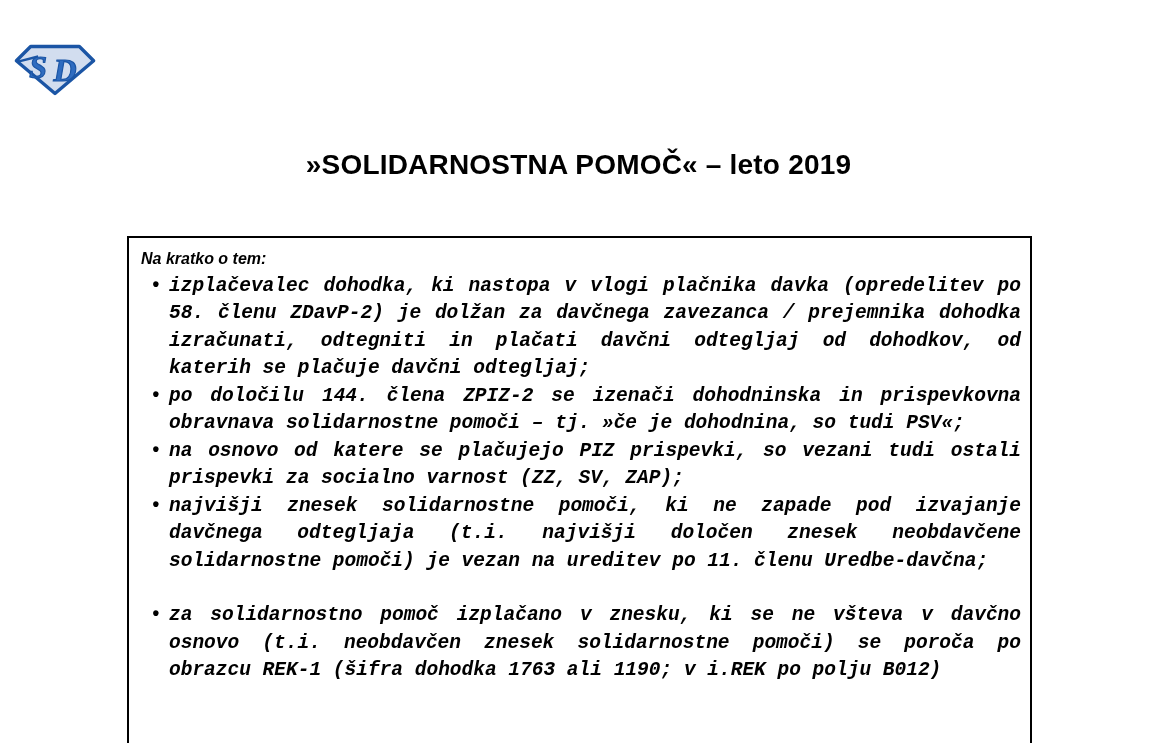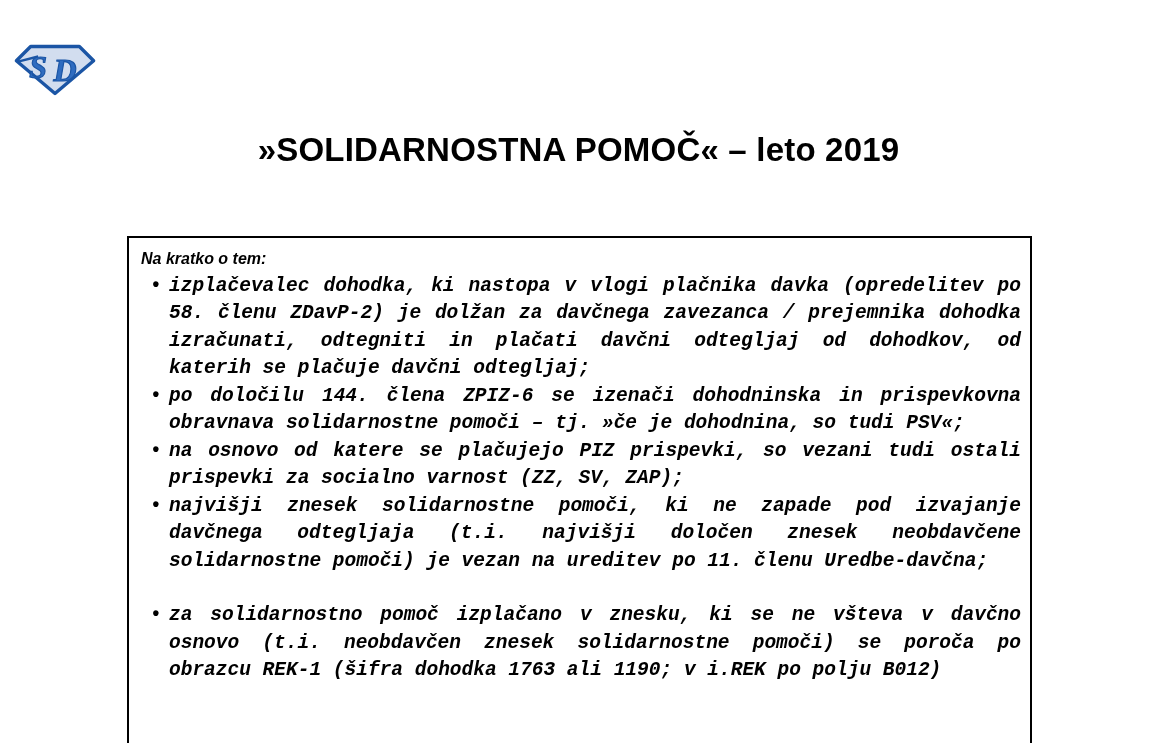--- a/index.html
+++ b/index.html
@@ -18,25 +18,25 @@
   .logo {
     position: absolute;
     left: 13px;
     top: 42px;
     width: 84px;
     height: 56px;
   }
   .logo svg { width: 100%; height: 100%; display: block; }
   .doc-title {
     position: absolute;
-    top: 131px;
+    top: 149px;
     left: 0;
     width: 100%;
     text-align: center;
-    font-size: 33px;
+    font-size: 28px;
     font-weight: bold;
     letter-spacing: 0.2px;
     white-space: nowrap;
   }
   .summary-box {
     position: absolute;
     left: 127px;
     top: 236px;
     width: 905px;
     height: 640px;            
@@ -85,18 +85,18 @@
     <text x="62" y="45" font-size="38" font-weight="bold" font-style="italic" text-anchor="middle" fill="#2f6cc0" stroke="#1b55a5" stroke-width="1.4" font-family="Liberation Serif, serif">D</text>
   </svg>
 </div>
 
 <div class="doc-title">»SOLIDARNOSTNA POMOČ« – leto 2019</div>
 
 <div class="summary-box">
   <p class="summary-heading">Na kratko o tem:</p>
   <ul class="bullets">
     <li>izplačevalec dohodka, ki nastopa v vlogi plačnika davka (opredelitev po 58. členu ZDavP-2) je dolžan za davčnega zavezanca / prejemnika dohodka izračunati, odtegniti in plačati davčni odtegljaj od dohodkov, od katerih se plačuje davčni odtegljaj;</li>
-    <li>po določilu 144. člena ZPIZ-6 se izenači dohodninska in prispevkovna obravnava solidarnostne pomoči – tj. »če je dohodnina, so tudi PSV«;</li>
+    <li>po določilu 144. člena ZPIZ-2 se izenači dohodninska in prispevkovna obravnava solidarnostne pomoči – tj. »če je dohodnina, so tudi PSV«;</li>
     <li>na osnovo od katere se plačujejo PIZ prispevki, so vezani tudi ostali prispevki za socialno varnost (ZZ, SV, ZAP);</li>
     <li>najvišji znesek solidarnostne pomoči, ki ne zapade pod izvajanje davčnega odtegljaja (t.i. najvišji določen znesek neobdavčene solidarnostne pomoči) je vezan na ureditev po 11. členu Uredbe-davčna;</li>
     <li class="spaced">za solidarnostno pomoč izplačano v znesku, ki se ne všteva v davčno osnovo (t.i. neobdavčen znesek solidarnostne pomoči) se poroča po obrazcu REK-1 (šifra dohodka 1763 ali 1190; v i.REK po polju B012)</li>
   </ul>
 </div>
 
 </body></html>

